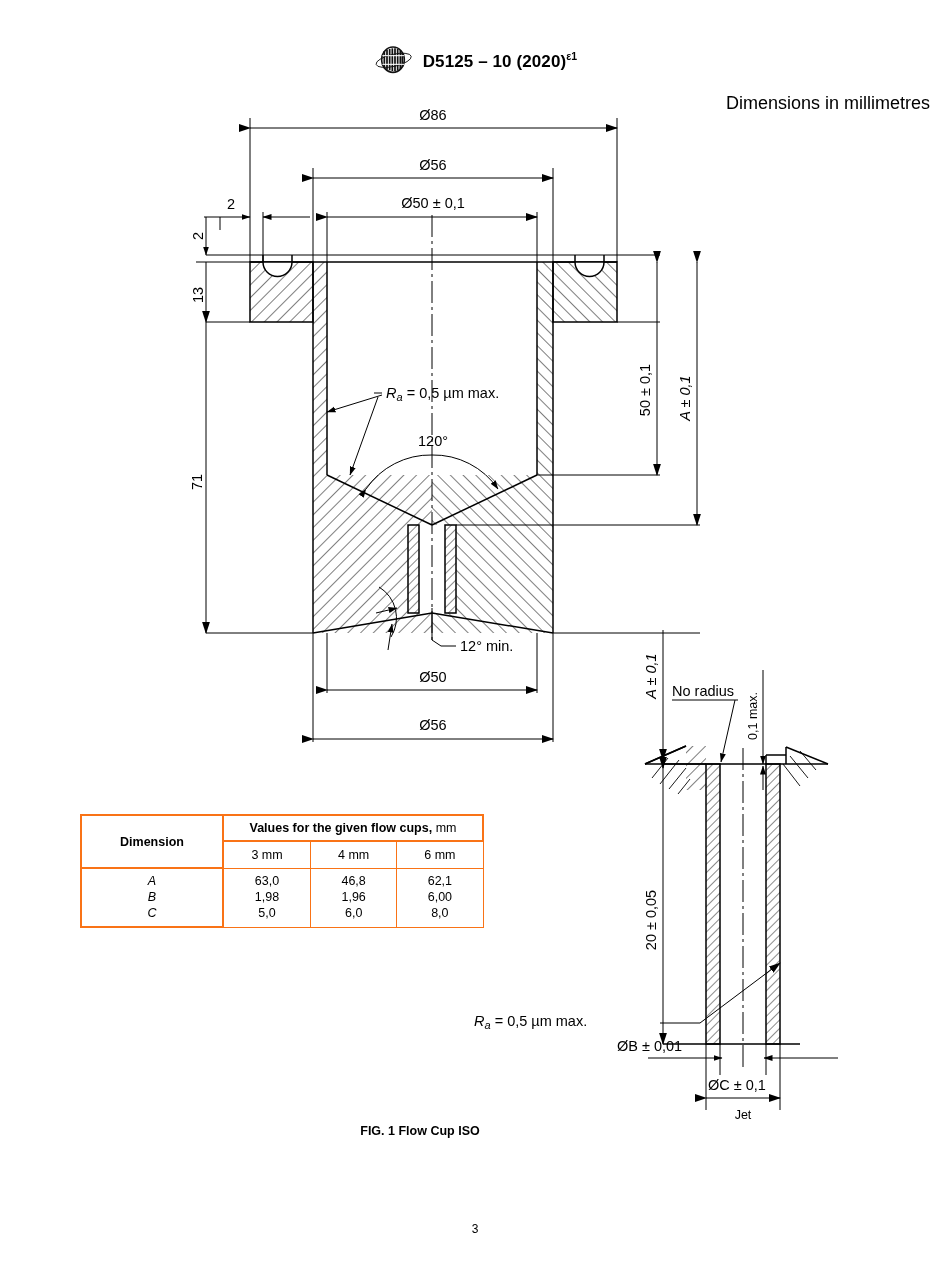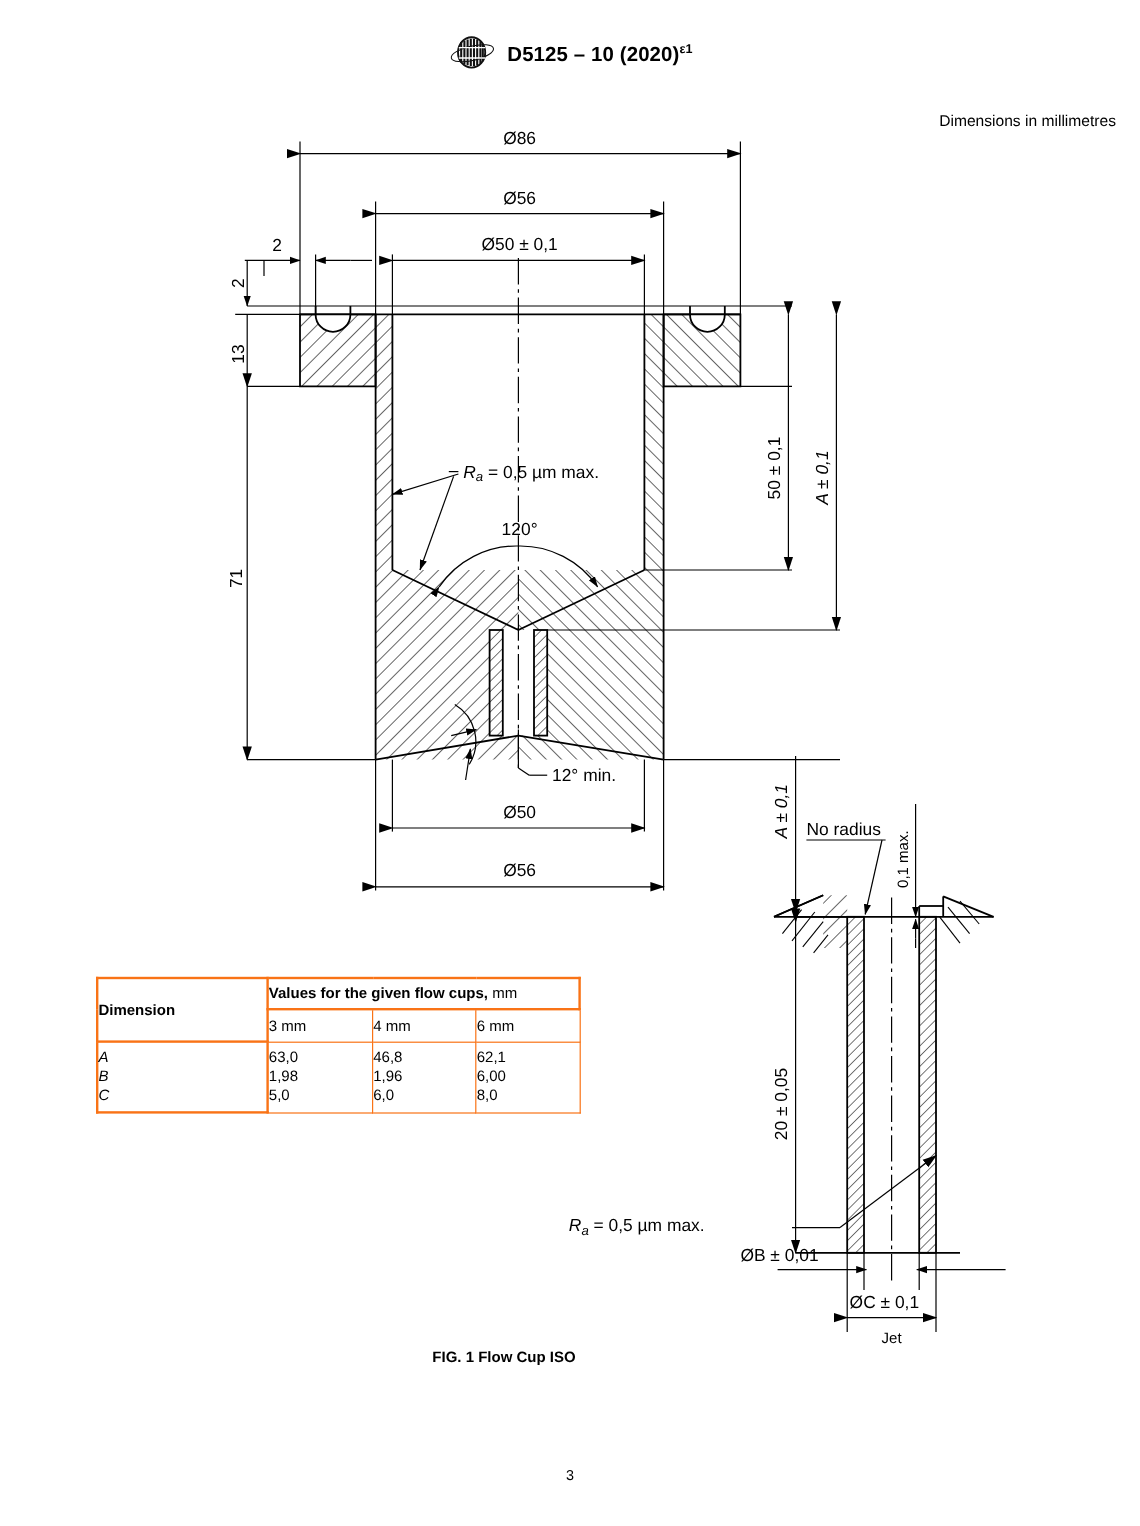--- a/index.html
+++ b/index.html
@@ -11,34 +11,34 @@
     width: 950px; height: 1272px;
     position: relative;
     font-family: "Liberation Sans", sans-serif;
     color: #000;
     overflow: hidden;
   }
 
   
   #header {
     position: absolute;
-    top: 28px; left: 0; width: 950px;
+    top: 44px; left: 0; width: 950px;
     display: flex; align-items: center; justify-content: center;
     gap: 10px;
   }
   #astm-logo { width: 40px; height: 34px; flex: 0 0 auto; }
   #doc-title {
     font-size: 17px; font-weight: bold; letter-spacing: .1px;
     white-space: nowrap;
   }
   #doc-title .eps { font-size: 10.5px; vertical-align: super; font-weight: bold; }
 
   #units-note {
     position: absolute; top: 93px; right: 20px;
-    font-size: 13px;
+    font-size: 18px;
   }
 
   
   #fig-caption {
     position: absolute; top: 1124px; left: 0; width: 840px;
     text-align: center; font-size: 12.5px; font-weight: bold;
   }
   #page-number {
     position: absolute; top: 1222px; left: 0; width: 950px;
     text-align: center; font-size: 12px;
@@ -50,21 +50,21 @@
     width: 404px;
   }
   table#dim-table {
     border-collapse: collapse;
     width: 404px;
     background: #fff;
   }
   table#dim-table td, table#dim-table th {
     border: 1px solid #f97316;
     padding: 0;
-    text-align: left;
+    text-align: center;
     font-size: 12.5px;
     font-weight: normal;
   }
   table#dim-table .outer { border-width: 2px; }
   #dim-table .hdr-dim {
     font-weight: bold; font-size: 12.5px;
     width: 142px;
   }
   #dim-table .hdr-values {
     font-weight: bold; font-size: 12.5px; height: 26px;

